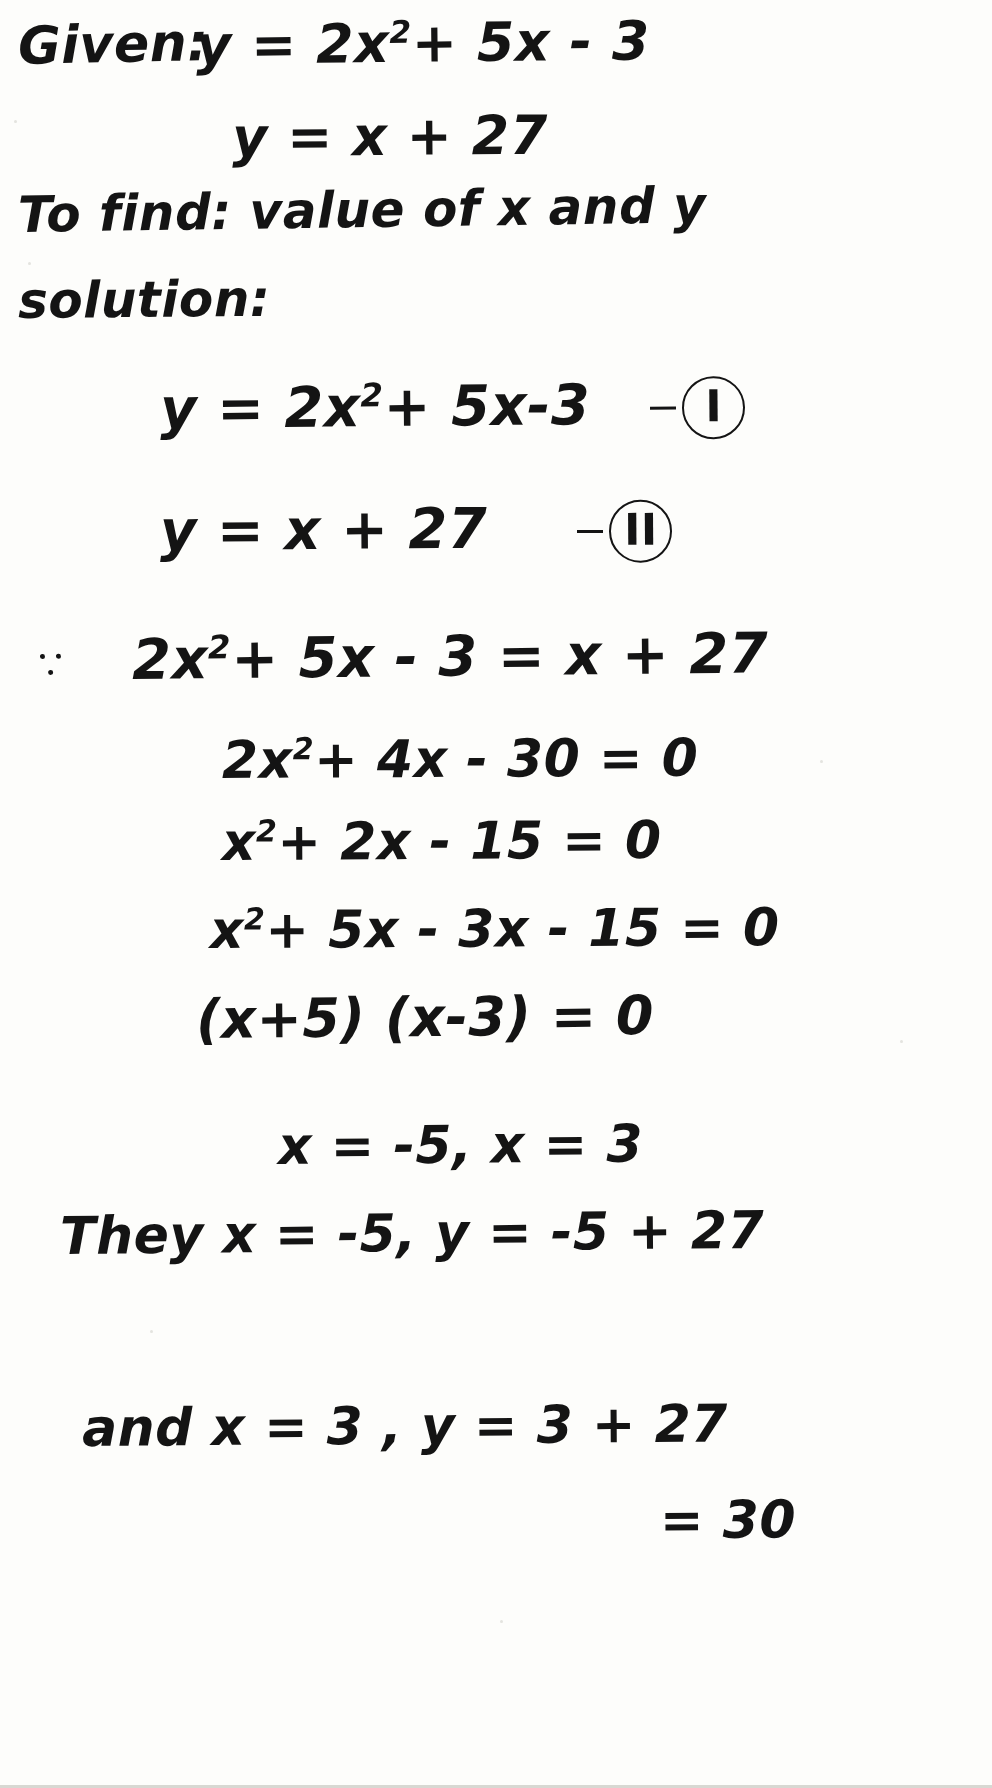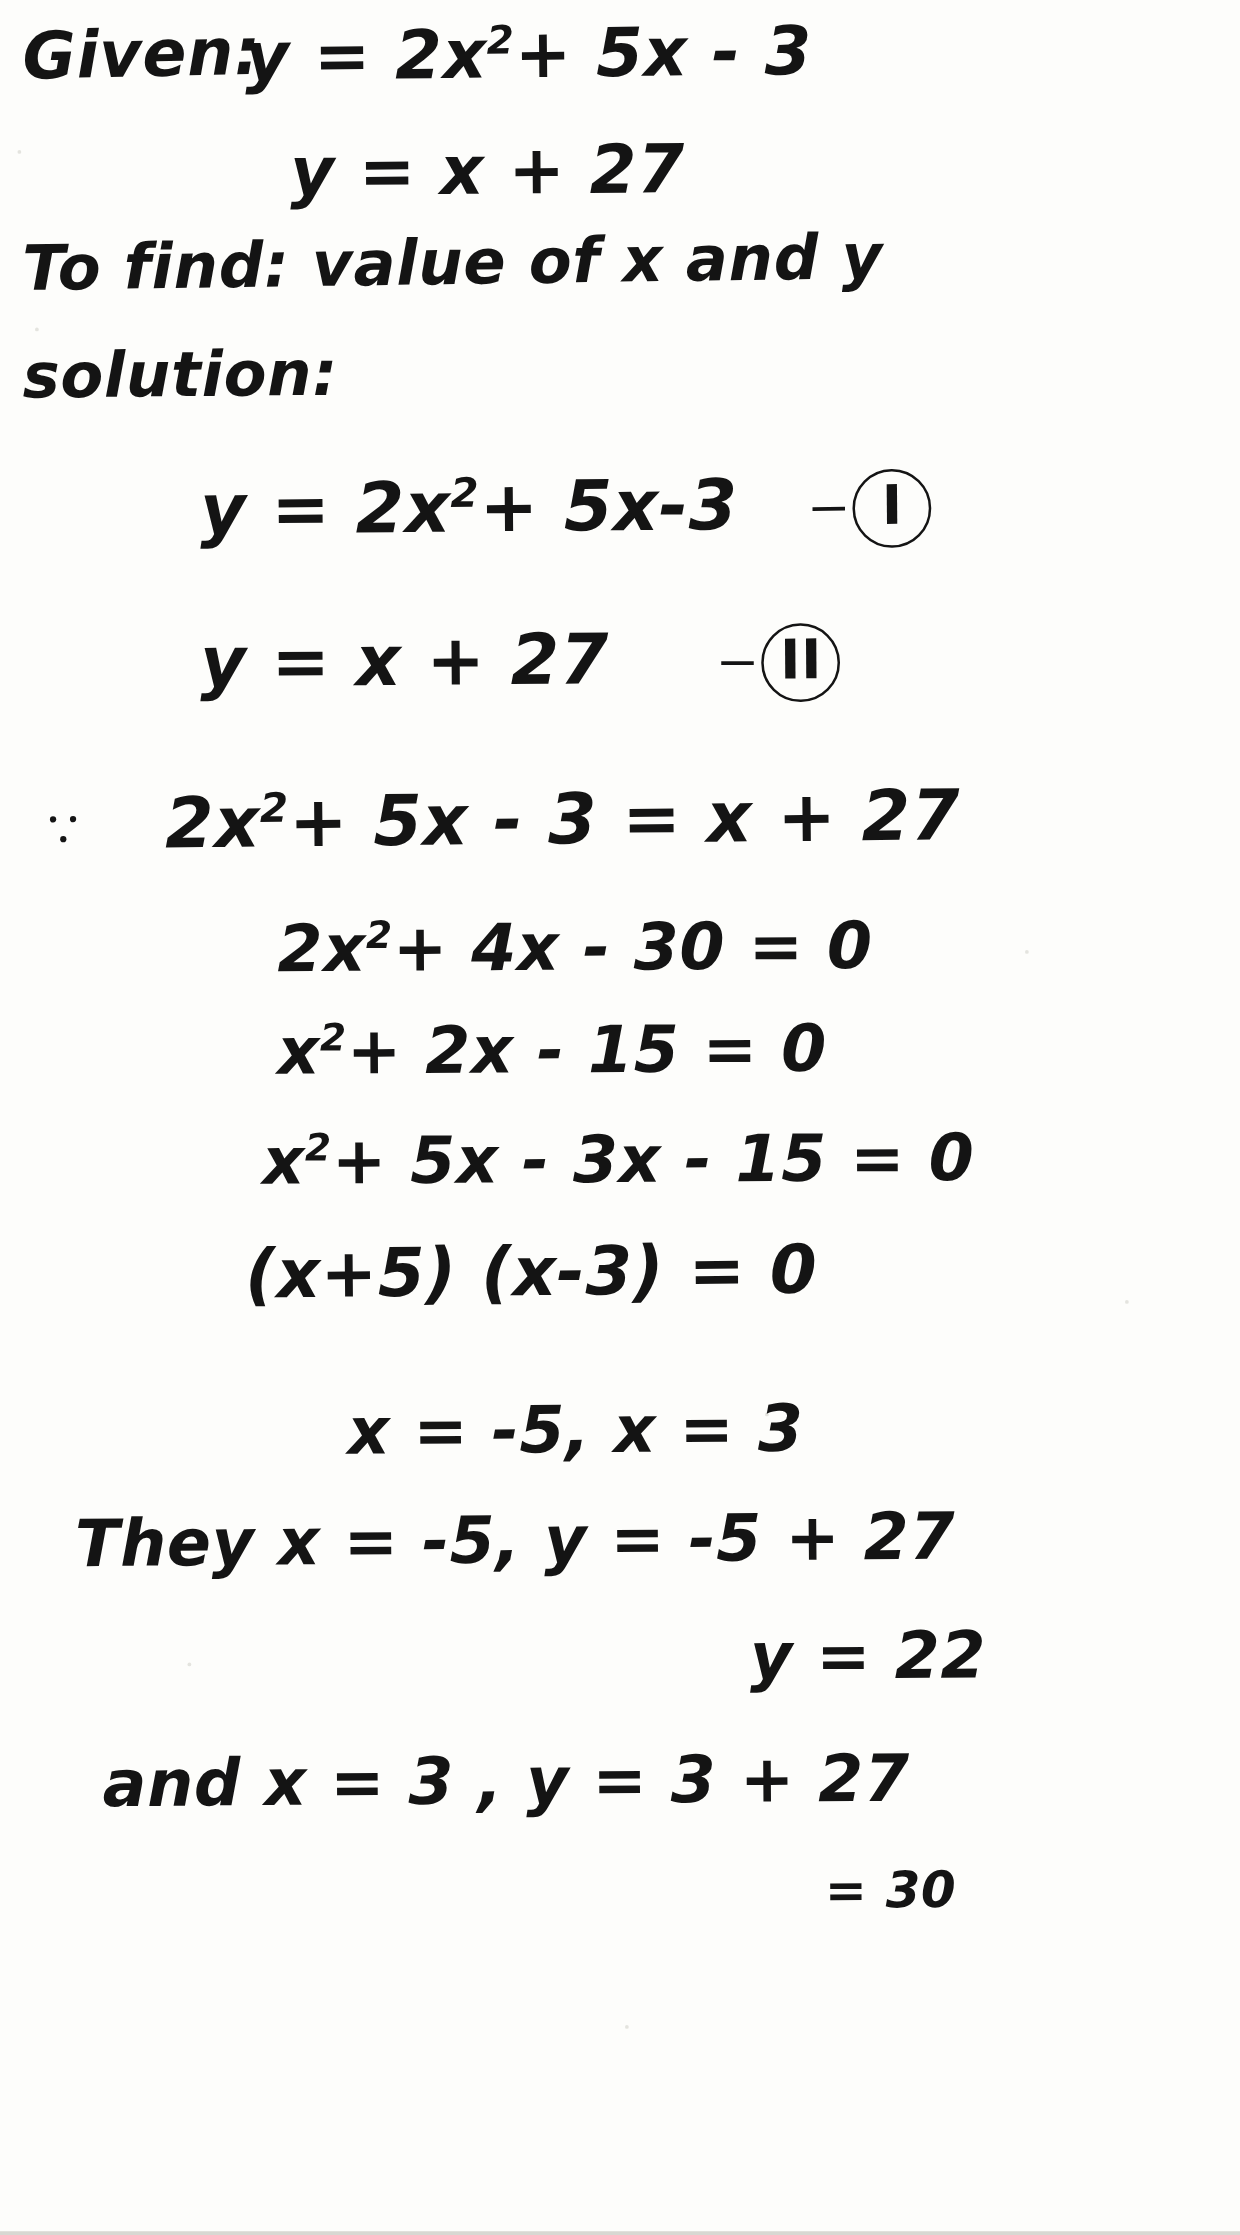--- a/index.html
+++ b/index.html
@@ -147,20 +147,19 @@
   <div class="line hw" style="left:210px; top:900px; font-size:52px; transform:rotate(-0.3deg);">
     <span>x</span><span class="sup">2</span><span>+ 5x - 3x - 15 = 0</span>
   </div>
 
   <div class="line hw" style="left:196px; top:988px; font-size:54px; transform:rotate(-0.5deg);">(x+5) (x-3) = 0</div>
 
   <div class="line hw" style="left:278px; top:1116px; font-size:52px; transform:rotate(-0.4deg);">x = -5,   x = 3</div>
 
   <div class="line hw" style="left:60px; top:1206px; font-size:52px; transform:rotate(-0.5deg);">They  x = -5,     y =  -5 + 27</div>
 
-  <div class="line hw" style="left:600px; top:1296px; font-size:52px; transform:rotate(-0.3deg);">y = 22</div>
 
   <div class="line hw" style="left:82px; top:1398px; font-size:52px; transform:rotate(-0.4deg);">and  x = 3 ,        y = 3 + 27</div>
 
-  <div class="line hw" style="left:660px; top:1490px; font-size:40px; transform:rotate(-0.3deg);">= 30</div>
+  <div class="line hw" style="left:660px; top:1490px; font-size:52px; transform:rotate(-0.3deg);">= 30</div>
 
   <div class="bottom-rule"></div>
 </div>
 
 </body></html>

